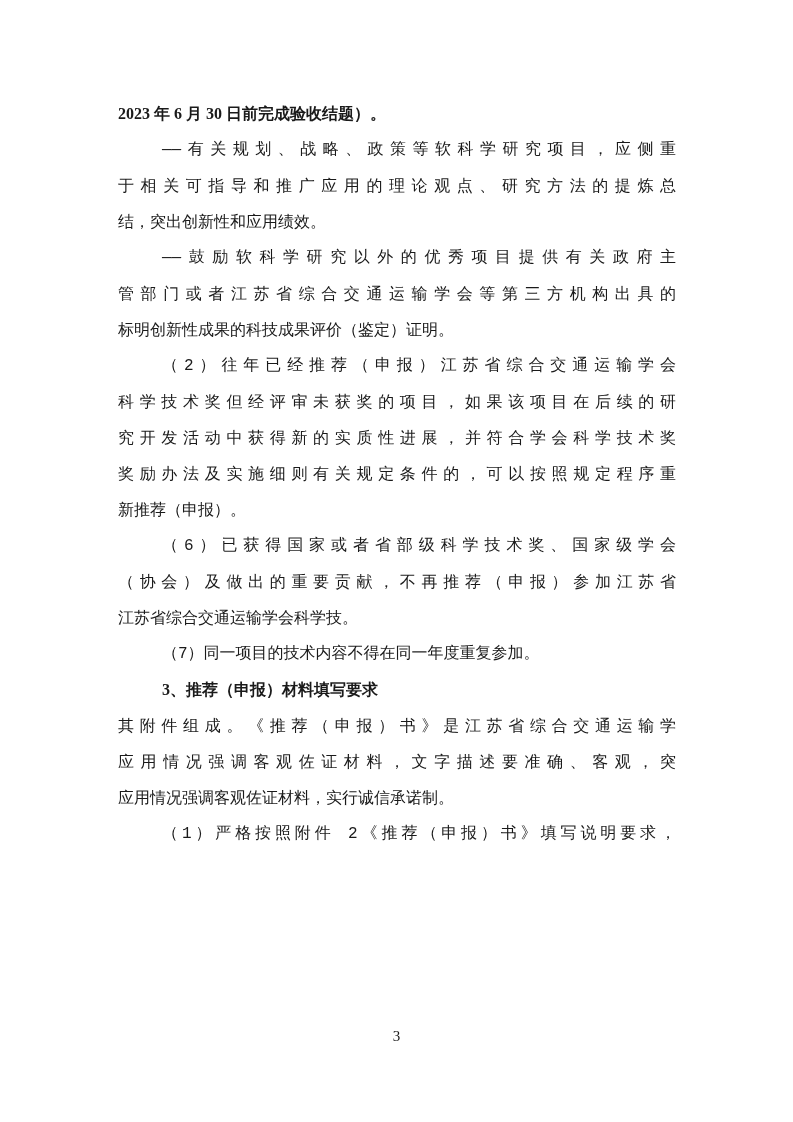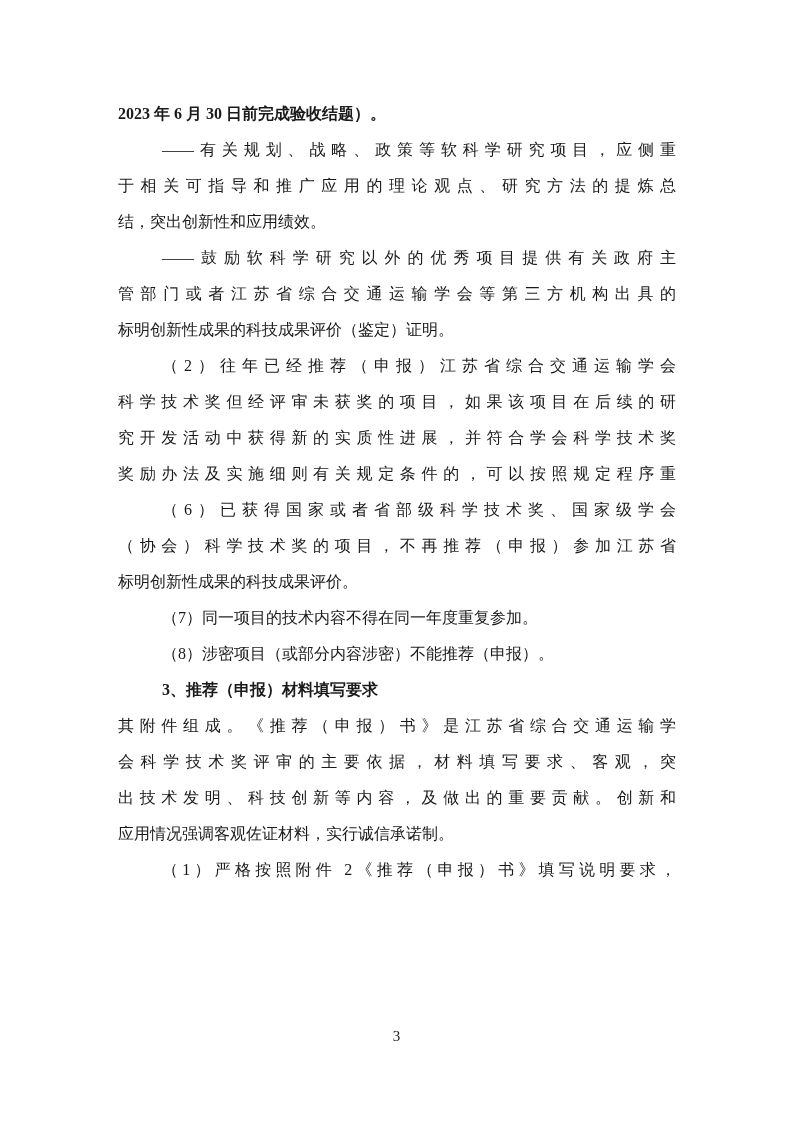--- a/index.html
+++ b/index.html
@@ -27,20 +27,21 @@
     line-height: 36px;
     letter-spacing: 0;
     text-align: justify;
     text-align-last: justify;
   }
   .ln.last {
     text-align-last: left;
   }
   .ln.indent {
     text-indent: 44px;
+    font-family: Liberation Mono, monospace;
   }
   .ln.bold {
     font-weight: 700;
     
     font-family: "Liberation Serif", sans-serif;
   }
   .footer {
     position: absolute;
     top: 1026px;
     left: 0;
@@ -60,26 +61,25 @@
     <div class="ln indent">——有关规划、战略、政策等软科学研究项目，应侧重</div>
     <div class="ln">于相关可指导和推广应用的理论观点、研究方法的提炼总</div>
     <div class="ln last">结，突出创新性和应用绩效。</div>
     <div class="ln indent">——鼓励软科学研究以外的优秀项目提供有关政府主</div>
     <div class="ln">管部门或者江苏省综合交通运输学会等第三方机构出具的</div>
     <div class="ln last">标明创新性成果的科技成果评价（鉴定）证明。</div>
     <div class="ln indent">（2）往年已经推荐（申报）江苏省综合交通运输学会</div>
     <div class="ln">科学技术奖但经评审未获奖的项目，如果该项目在后续的研</div>
     <div class="ln">究开发活动中获得新的实质性进展，并符合学会科学技术奖</div>
     <div class="ln">奖励办法及实施细则有关规定条件的，可以按照规定程序重</div>
+    <div class="ln last">新推荐（申报）。</div>
     <div class="ln indent">（6）已获得国家或者省部级科学技术奖、国家级学会</div>
-    <div class="ln">（协会）科学技术奖的项目，不再推荐（申报）参加江苏省</div>
-    <div class="ln last">标明创新性成果的科技成果评价。</div>
+    <div class="ln">（协会）及做出的重要贡献，不再推荐（申报）参加江苏省</div>
+    <div class="ln last">江苏省综合交通运输学会科学技。</div>
     <div class="ln indent last">（7）同一项目的技术内容不得在同一年度重复参加。</div>
-    <div class="ln indent last">（8）涉密项目（或部分内容涉密）不能推荐（申报）。</div>
     <div class="ln indent bold last">3、推荐（申报）材料填写要求</div>
     <div class="ln">其附件组成。《推荐（申报）书》是江苏省综合交通运输学</div>
-    <div class="ln">会科学技术奖评审的主要依据，材料填写要求、客观，突</div>
-    <div class="ln">出技术发明、科技创新等内容，及做出的重要贡献。创新和</div>
+    <div class="ln">应用情况强调客观佐证材料，文字描述要准确、客观，突</div>
     <div class="ln last">应用情况强调客观佐证材料，实行诚信承诺制。</div>
     <div class="ln indent">（1）严格按照附件 2《推荐（申报）书》填写说明要求，</div>
   </div>
   <div class="footer">3</div>
 </div>
 
 </body></html>

